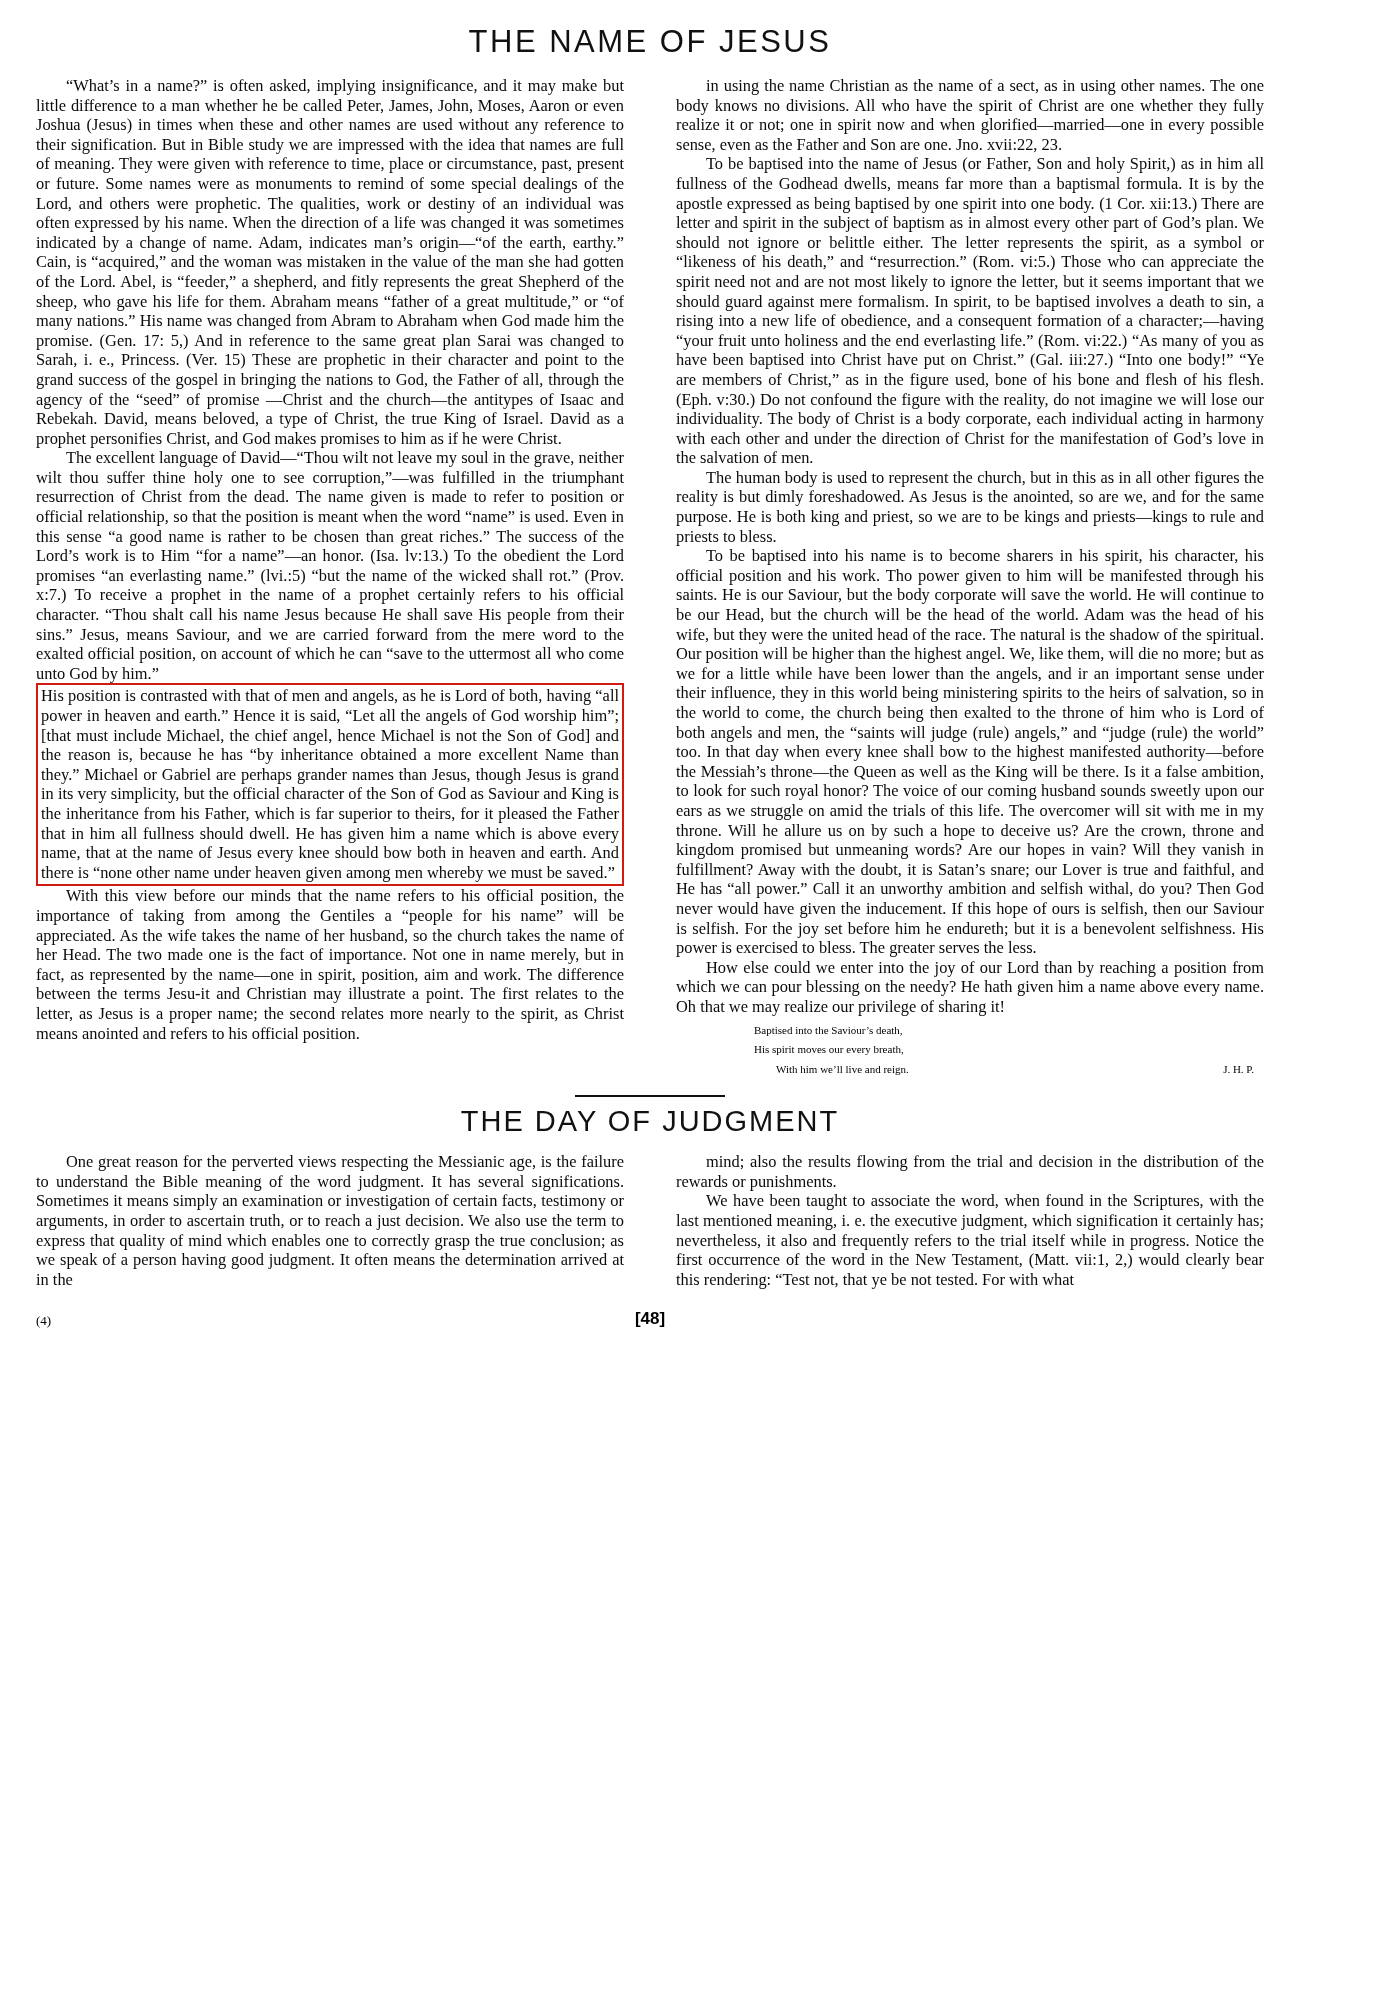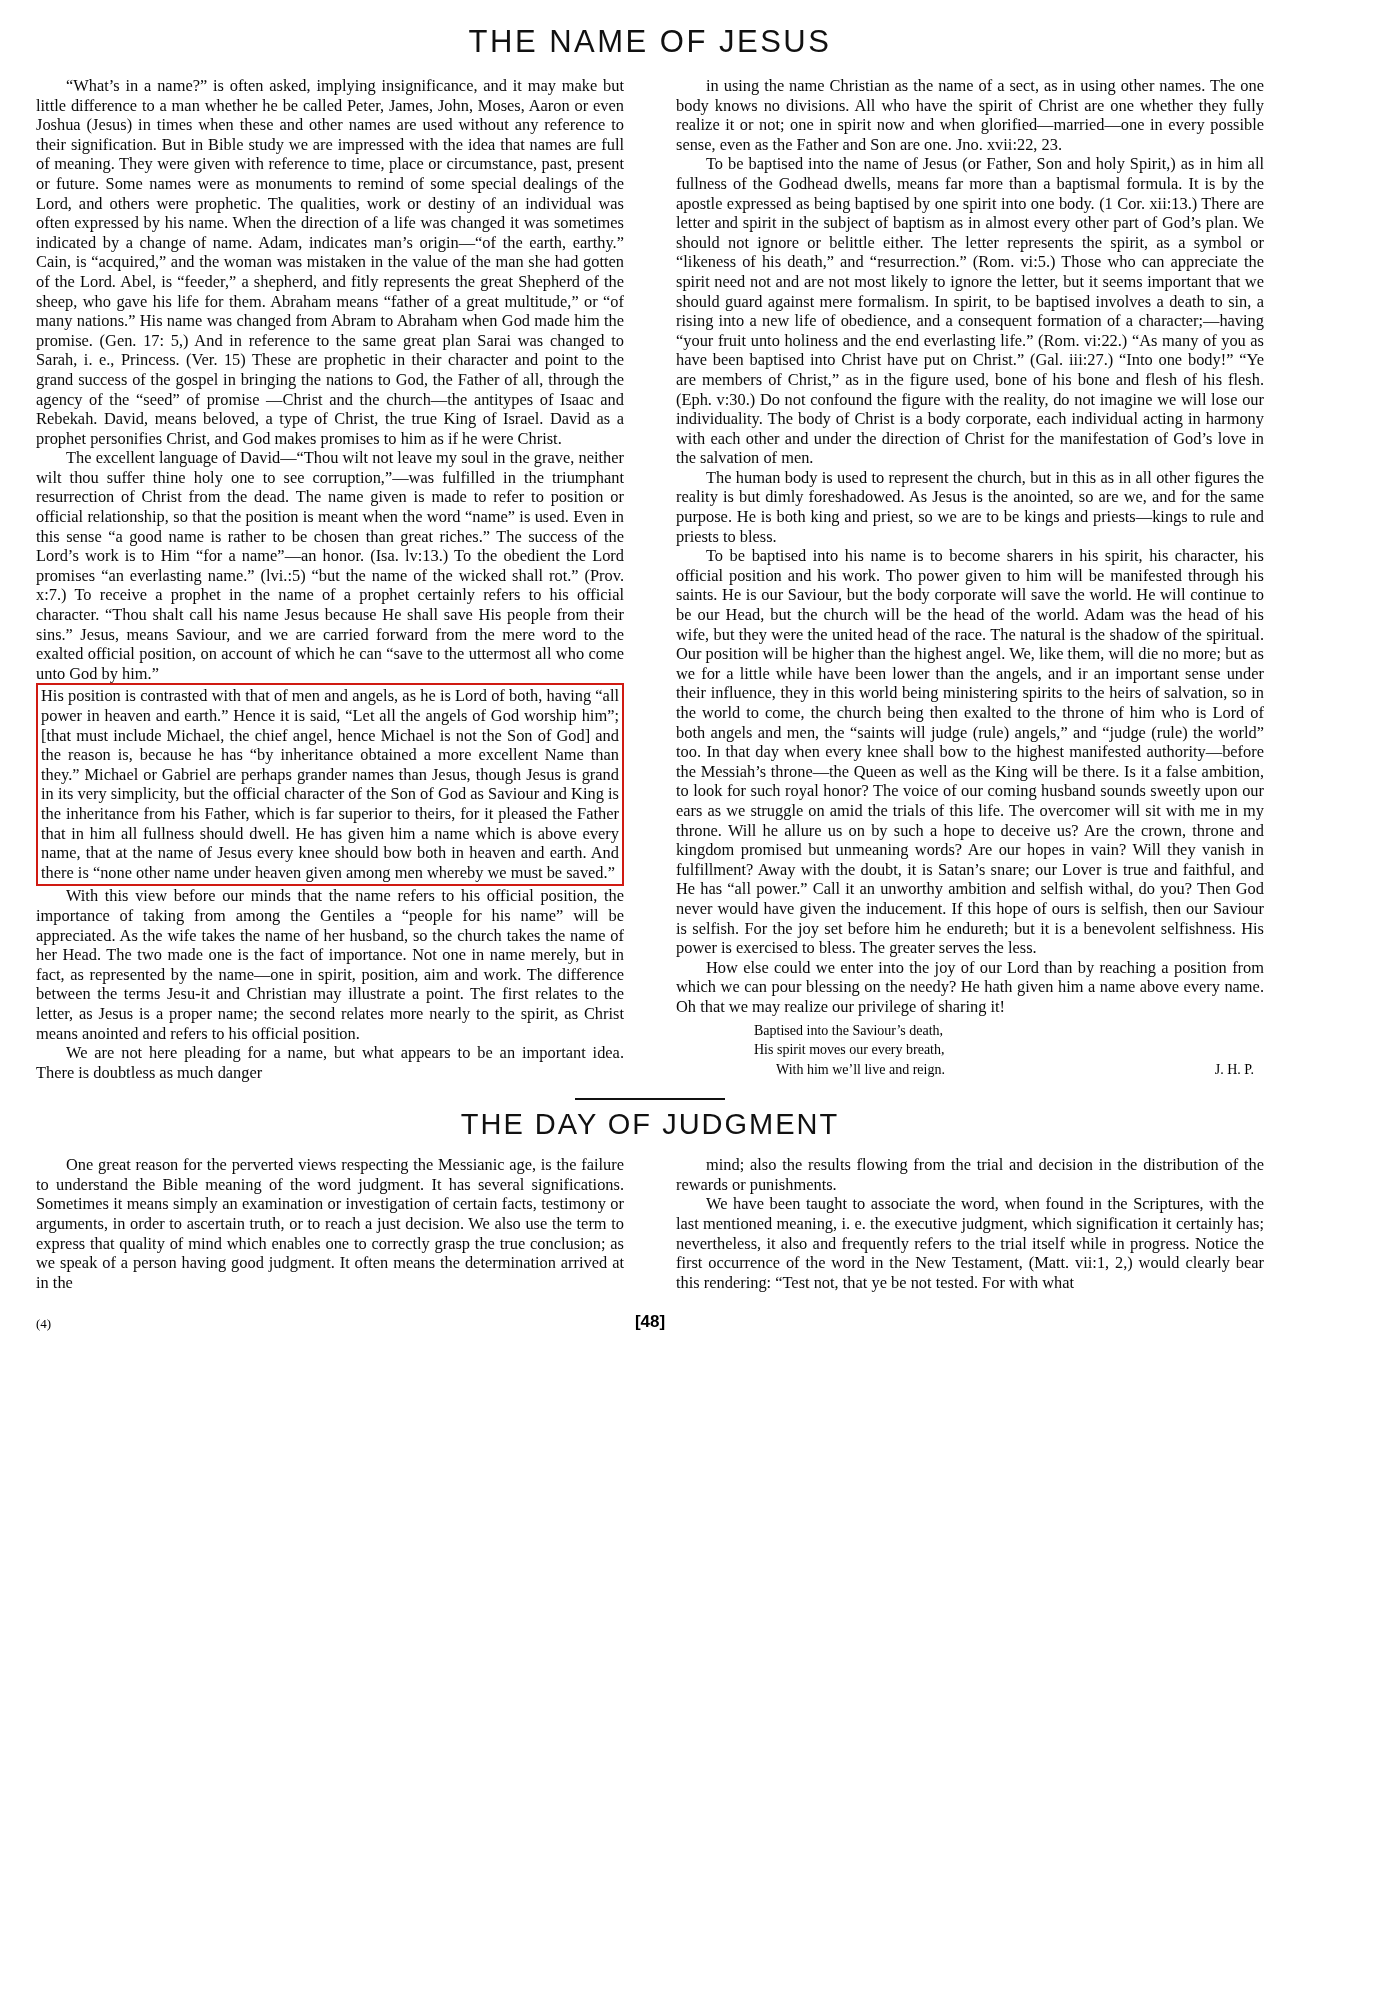--- a/index.html
+++ b/index.html
@@ -59,21 +59,21 @@
   .noindent { text-index: 0; text-indent: 0; }
   .boxed {
     border: 2px solid #4d7c0f;
     padding: 1px 3px 2px 3px;
     display: block;
     margin: 0;
   }
   .boxed p.body { text-indent: 0; }
   .poem {
     margin: 4px 0 0 0;
-    font-size: 14px;
+    font-size: 11px;
     line-height: 19.6px;
     text-align: left;
   }
   .poem .ln1 { padding-left: 78px; }
   .poem .ln2 { padding-left: 100px; }
   .poem .ln3 { padding-left: 78px; }
   .poem .ln4 { padding-left: 100px; }
   .sig {
     float: right;
     padding-right: 10px;
@@ -118,21 +118,20 @@
 
   <div class="columns">
 
     <div class="col">
       <p class="body">“What’s in a name?” is often asked, implying insignificance, and it may make but little difference to a man whether he be called Peter, James, John, Moses, Aaron or even Joshua (Jesus) in times when these and other names are used without any reference to their signification. But in Bible study we are impressed with the idea that names are full of meaning. They were given with reference to time, place or circumstance, past, present or future. Some names were as monuments to remind of some special dealings of the Lord, and others were prophetic. The qualities, work or destiny of an individual was often expressed by his name. When the direction of a life was changed it was sometimes indicated by a change of name. Adam, indicates man’s origin—“of the earth, earthy.” Cain, is “acquired,” and the woman was mistaken in the value of the man she had gotten of the Lord. Abel, is “feeder,” a shepherd, and fitly represents the great Shepherd of the sheep, who gave his life for them. Abraham means “father of a great multitude,” or “of many nations.” His name was changed from Abram to Abraham when God made him the promise. (Gen. 17: 5,) And in reference to the same great plan Sarai was changed to Sarah, i. e., Princess. (Ver. 15) These are prophetic in their character and point to the grand success of the gospel in bringing the nations to God, the Father of all, through the agency of the “seed” of promise —Christ and the church—the antitypes of Isaac and Rebekah. David, means beloved, a type of Christ, the true King of Israel. David as a prophet personifies Christ, and God makes promises to him as if he were Christ.</p>
       <p class="body">The excellent language of David—“Thou wilt not leave my soul in the grave, neither wilt thou suffer thine holy one to see corruption,”—was fulfilled in the triumphant resurrection of Christ from the dead. The name given is made to refer to position or official relationship, so that the position is meant when the word “name” is used. Even in this sense “a good name is rather to be chosen than great riches.” The success of the Lord’s work is to Him “for a name”—an honor. (Isa. lv:13.) To the obedient the Lord promises “an everlasting name.” (lvi.:5) “but the name of the wicked shall rot.” (Prov. x:7.) To receive a prophet in the name of a prophet certainly refers to his official character. “Thou shalt call his name Jesus because He shall save His people from their sins.” Jesus, means Saviour, and we are carried forward from the mere word to the exalted official position, on account of which he can “save to the uttermost all who come unto God by him.”</p>
       <div class="boxed" style="border-color: rgb(208, 26, 18);">
         <p class="body">His position is contrasted with that of men and angels, as he is Lord of both, having “all power in heaven and earth.” Hence it is said, “Let all the angels of God worship him”; [that must include Michael, the chief angel, hence Michael is not the Son of God] and the reason is, because he has “by inheritance obtained a more excellent Name than they.” Michael or Gabriel are perhaps grander names than Jesus, though Jesus is grand in its very simplicity, but the official character of the Son of God as Saviour and King is the inheritance from his Father, which is far superior to theirs, for it pleased the Father that in him all fullness should dwell. He has given him a name which is above every name, that at the name of Jesus every knee should bow both in heaven and earth. And there is “none other name under heaven given among men whereby we must be saved.”</p>
       </div>
       <p class="body">With this view before our minds that the name refers to his official position, the importance of taking from among the Gentiles a “people for his name” will be appreciated. As the wife takes the name of her husband, so the church takes the name of her Head. The two made one is the fact of importance. Not one in name merely, but in fact, as represented by the name—one in spirit, position, aim and work. The difference between the terms Jesu-it and Christian may illustrate a point. The first relates to the letter, as Jesus is a proper name; the second relates more nearly to the spirit, as Christ means anointed and refers to his official position.</p>
-      <p class="body">We are not here pleading for a name, but what appears to be an important idea. There is doubtless as much danger</p>
     </div>
 
     <div class="col">
       <p class="body noindent">in using the name Christian as the name of a sect, as in using other names. The one body knows no divisions. All who have the spirit of Christ are one whether they fully realize it or not; one in spirit now and when glorified—married—one in every possible sense, even as the Father and Son are one. Jno. xvii:22, 23.</p>
       <p class="body">To be baptised into the name of Jesus (or Father, Son and holy Spirit,) as in him all fullness of the Godhead dwells, means far more than a baptismal formula. It is by the apostle expressed as being baptised by one spirit into one body. (1 Cor. xii:13.) There are letter and spirit in the subject of baptism as in almost every other part of God’s plan. We should not ignore or belittle either. The letter represents the spirit, as a symbol or “likeness of his death,” and “resurrection.” (Rom. vi:5.) Those who can appreciate the spirit need not and are not most likely to ignore the letter, but it seems important that we should guard against mere formalism. In spirit, to be baptised involves a death to sin, a rising into a new life of obedience, and a consequent formation of a character;—having “your fruit unto holiness and the end everlasting life.” (Rom. vi:22.) “As many of you as have been baptised into Christ have put on Christ.” (Gal. iii:27.) “Into one body!” “Ye are members of Christ,” as in the figure used, bone of his bone and flesh of his flesh. (Eph. v:30.) Do not confound the figure with the reality, do not imagine we will lose our individuality. The body of Christ is a body corporate, each individual acting in harmony with each other and under the direction of Christ for the manifestation of God’s love in the salvation of men.</p>
       <p class="body">The human body is used to represent the church, but in this as in all other figures the reality is but dimly foreshadowed. As Jesus is the anointed, so are we, and for the same purpose. He is both king and priest, so we are to be kings and priests—kings to rule and priests to bless.</p>
       <p class="body">To be baptised into his name is to become sharers in his spirit, his character, his official position and his work. Tho power given to him will be manifested through his saints. He is our Saviour, but the body corporate will save the world. He will continue to be our Head, but the church will be the head of the world. Adam was the head of his wife, but they were the united head of the race. The natural is the shadow of the spiritual. Our position will be higher than the highest angel. We, like them, will die no more; but as we for a little while have been lower than the angels, and ir an important sense under their influence, they in this world being ministering spirits to the heirs of salvation, so in the world to come, the church being then exalted to the throne of him who is Lord of both angels and men, the “saints will judge (rule) angels,” and “judge (rule) the world” too. In that day when every knee shall bow to the highest manifested authority—before the Messiah’s throne—the Queen as well as the King will be there. Is it a false ambition, to look for such royal honor? The voice of our coming husband sounds sweetly upon our ears as we struggle on amid the trials of this life. The overcomer will sit with me in my throne. Will he allure us on by such a hope to deceive us? Are the crown, throne and kingdom promised but unmeaning words? Are our hopes in vain? Will they vanish in fulfillment? Away with the doubt, it is Satan’s snare; our Lover is true and faithful, and He has “all power.” Call it an unworthy ambition and selfish withal, do you? Then God never would have given the inducement. If this hope of ours is selfish, then our Saviour is selfish. For the joy set before him he endureth; but it is a benevolent selfishness. His power is exercised to bless. The greater serves the less.</p>
       <p class="body">How else could we enter into the joy of our Lord than by reaching a position from which we can pour blessing on the needy? He hath given him a name above every name. Oh that we may realize our privilege of sharing it!</p>
       <div class="poem">
         <div class="ln1">Baptised into the Saviour’s death,</div>

